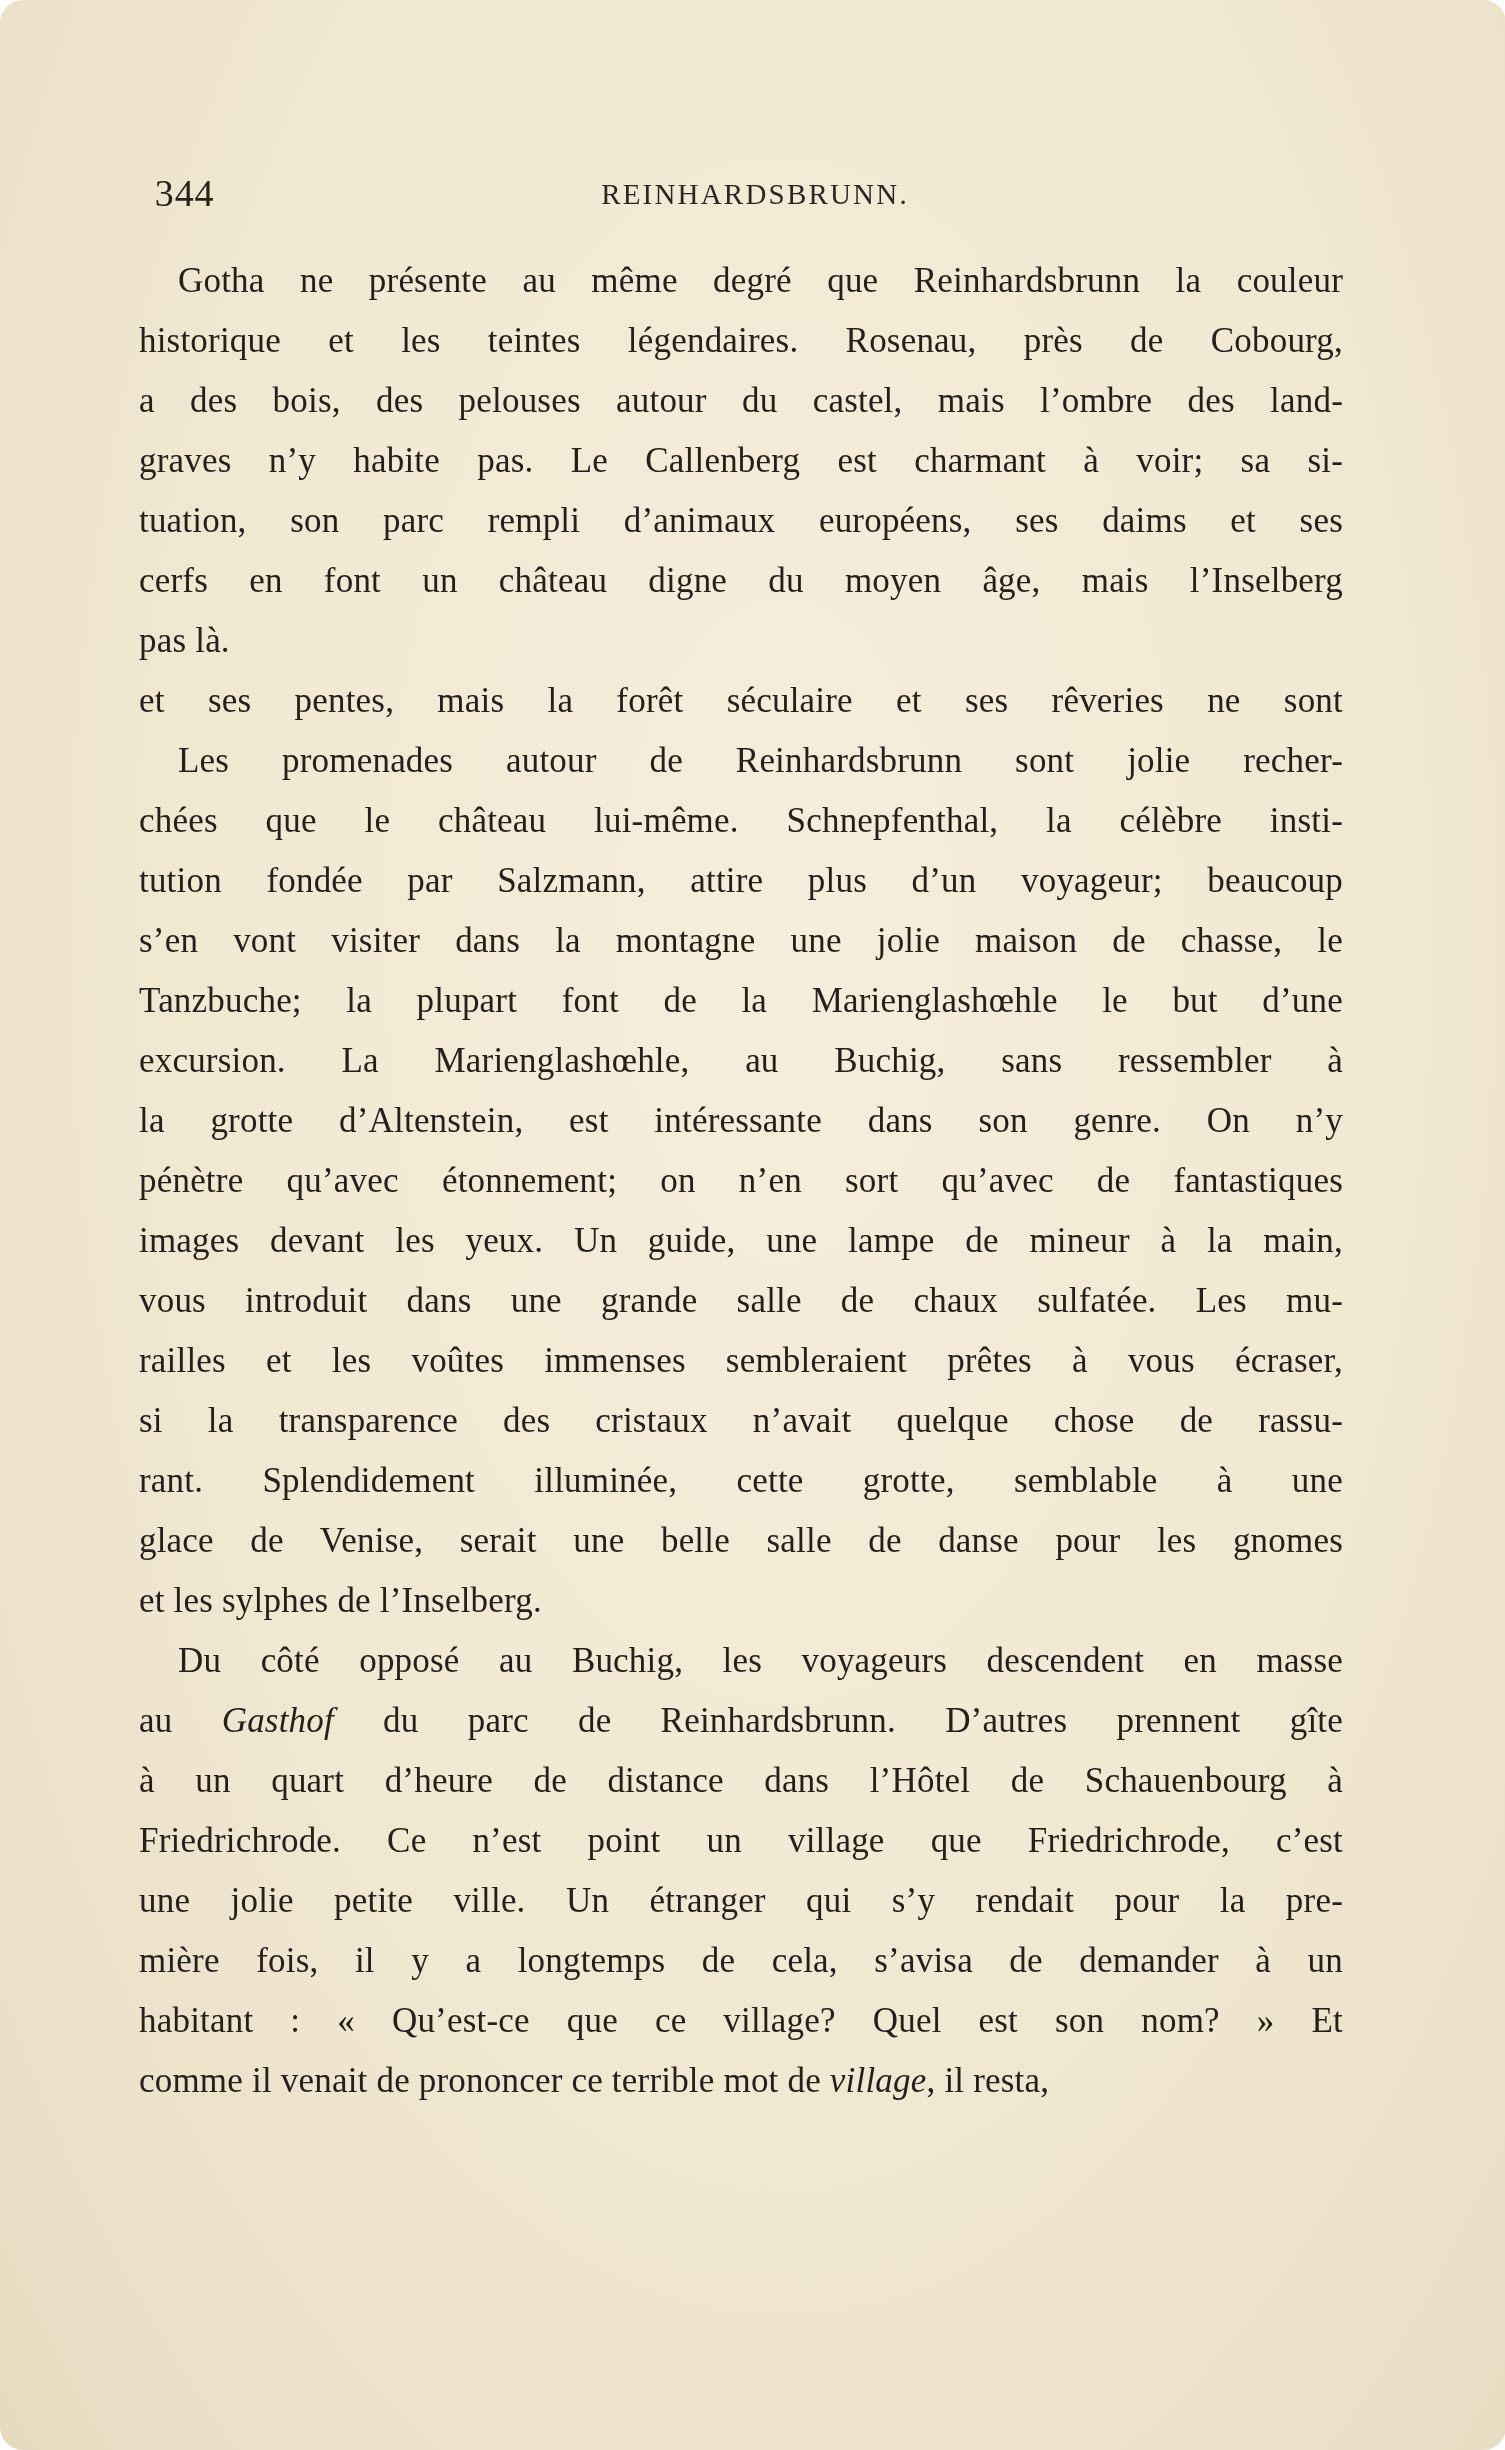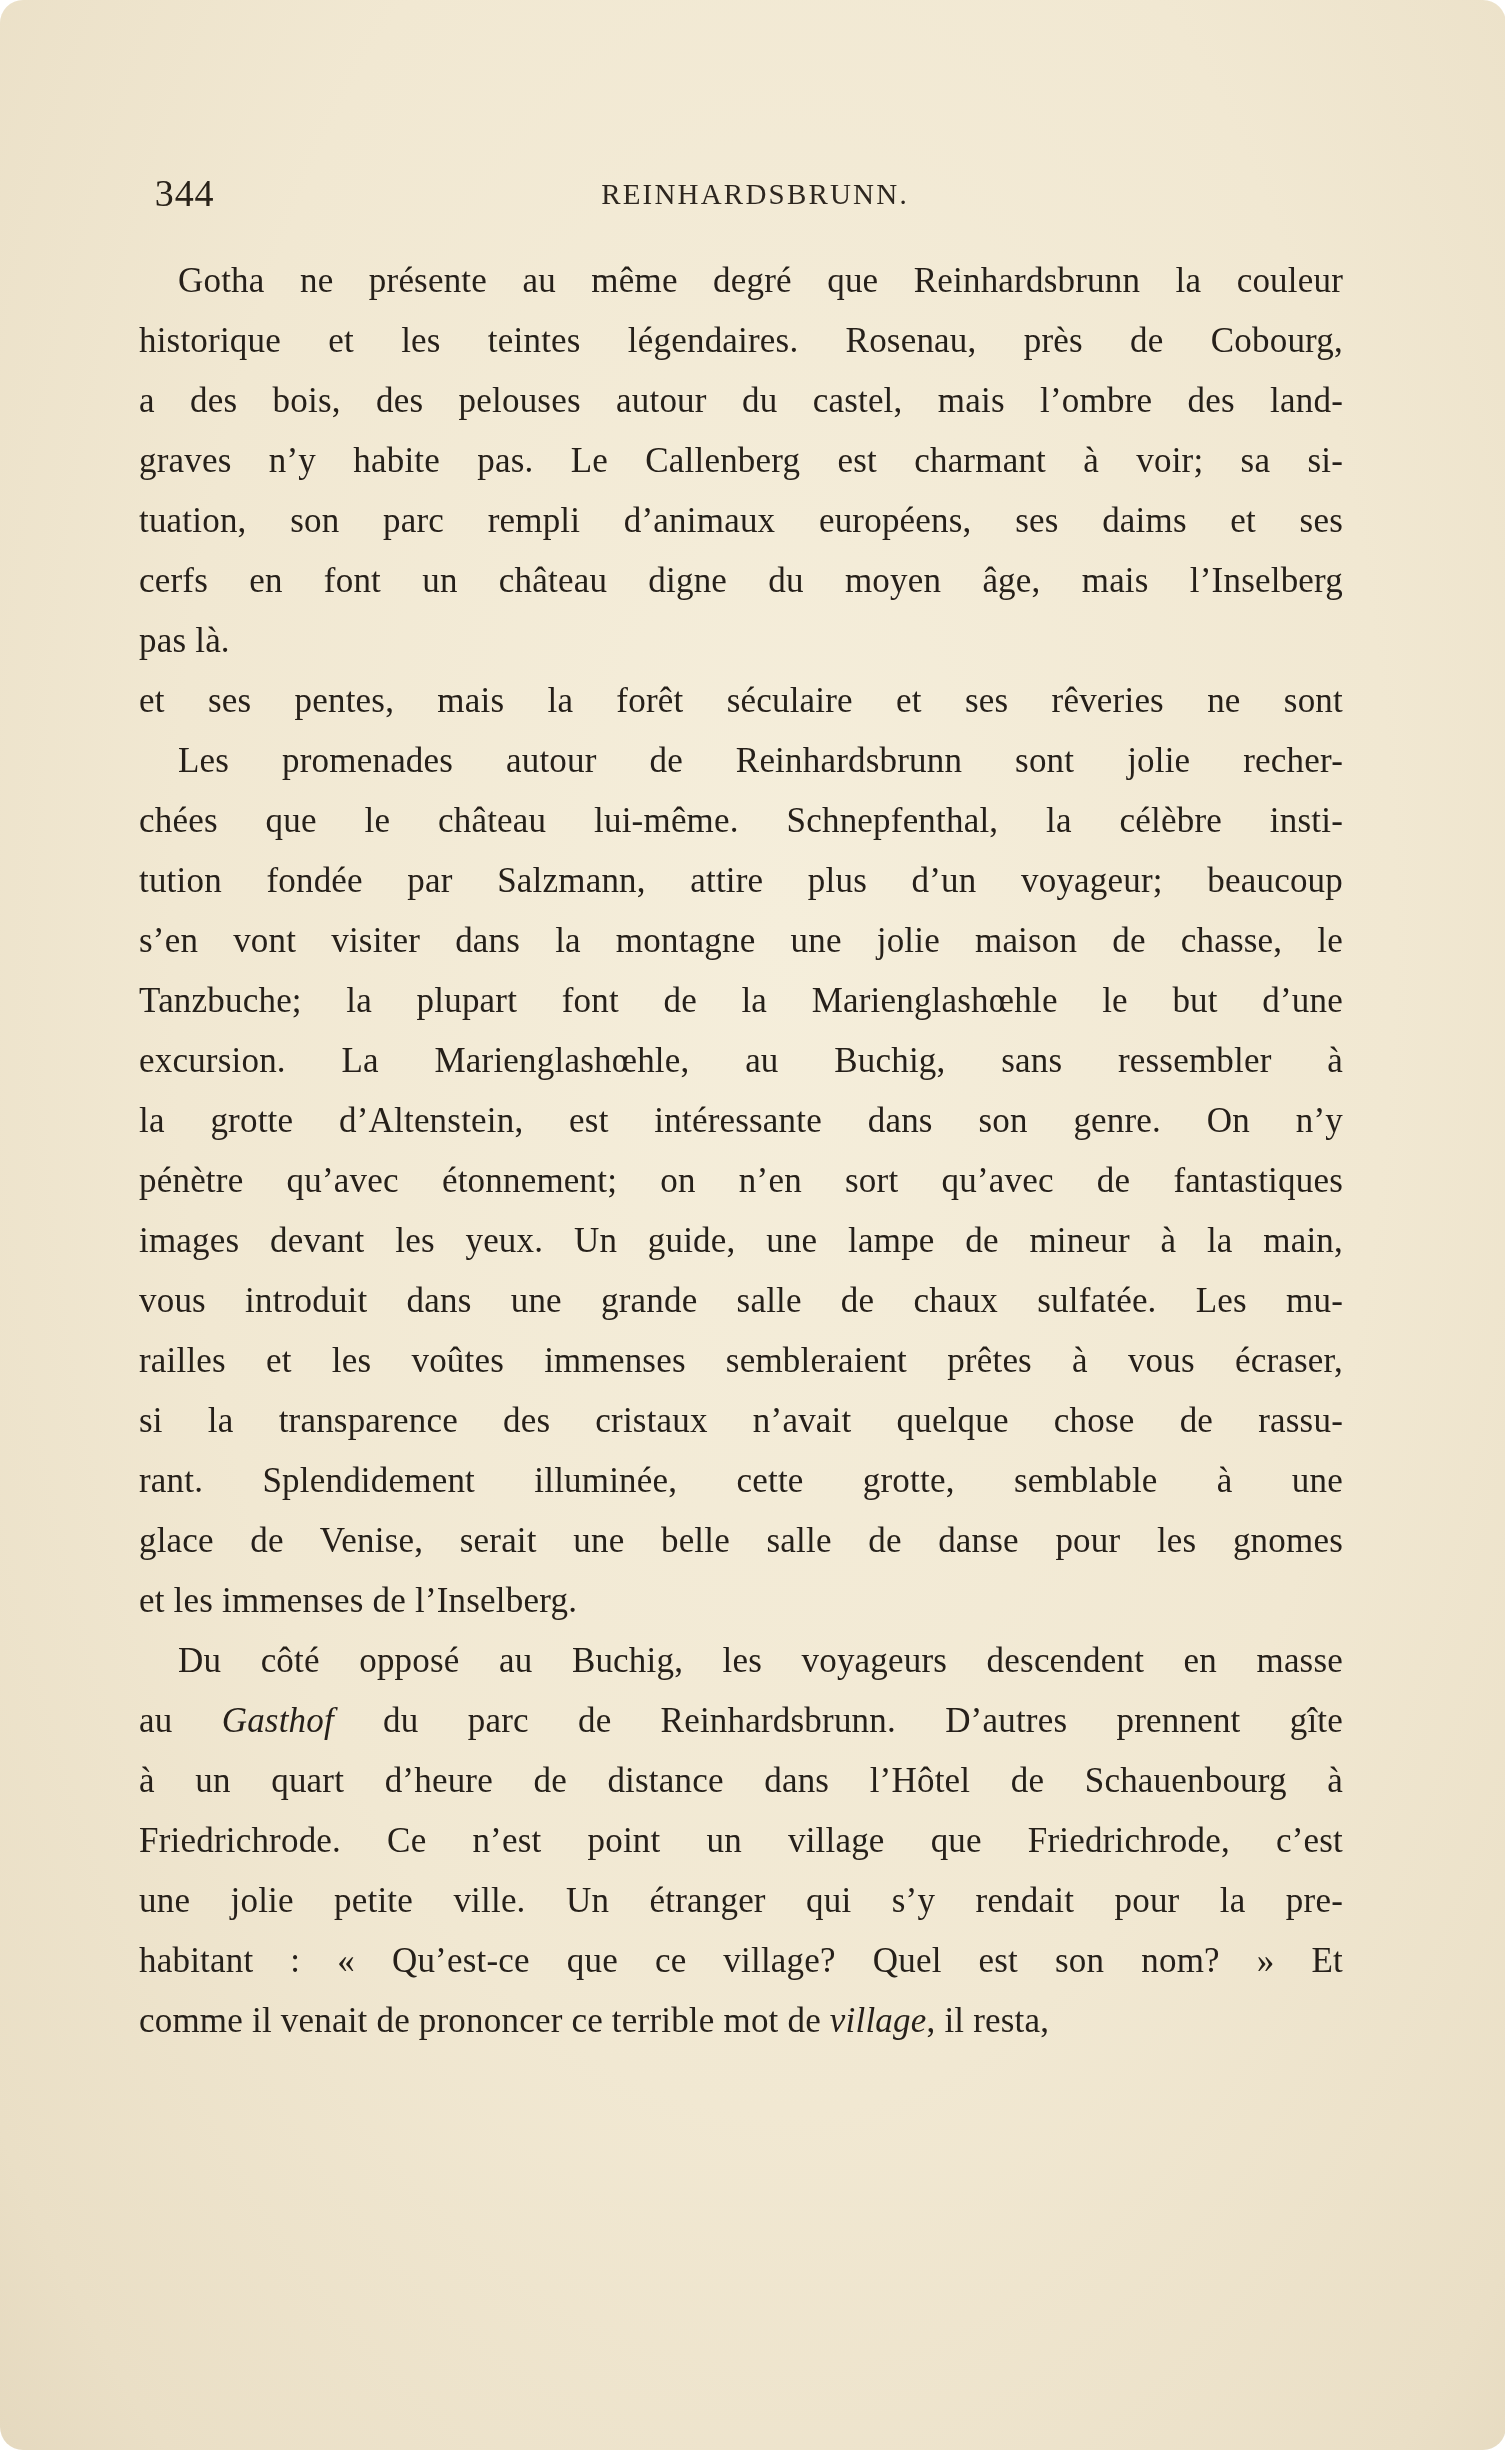--- a/index.html
+++ b/index.html
@@ -99,26 +99,27 @@
         <div class="line"><span>Tanzbuche; la plupart font de la Marienglashœhle le but d’une</span></div>
         <div class="line"><span>excursion. La Marienglashœhle, au Buchig, sans ressembler à</span></div>
         <div class="line"><span>la grotte d’Altenstein, est intéressante dans son genre. On n’y</span></div>
         <div class="line"><span>pénètre qu’avec étonnement; on n’en sort qu’avec de fantastiques</span></div>
         <div class="line"><span>images devant les yeux. Un guide, une lampe de mineur à la main,</span></div>
         <div class="line"><span>vous introduit dans une grande salle de chaux sulfatée. Les mu-</span></div>
         <div class="line"><span>railles et les voûtes immenses sembleraient prêtes à vous écraser,</span></div>
         <div class="line"><span>si la transparence des cristaux n’avait quelque chose de rassu-</span></div>
         <div class="line"><span>rant. Splendidement illuminée, cette grotte, semblable à une</span></div>
         <div class="line"><span>glace de Venise, serait une belle salle de danse pour les gnomes</span></div>
-        <div class="line last"><span>et les immenses de l’Inselberg.</span></div>
+        <div class="line last"><span>et les sylphes de l’Inselberg.</span></div>
       </div>
       <div class="paragraph">
         <div class="line first"><span>Du côté opposé au Buchig, les voyageurs descendent en masse</span></div>
         <div class="line"><span>au </span><em>Gasthof</em><span> du parc de Reinhardsbrunn. D’autres prennent gîte</span></div>
         <div class="line"><span>à un quart d’heure de distance dans l’Hôtel de Schauenbourg à</span></div>
         <div class="line"><span>Friedrichrode. Ce n’est point un village que Friedrichrode, c’est</span></div>
         <div class="line"><span>une jolie petite ville. Un étranger qui s’y rendait pour la pre-</span></div>
+        <div class="line"><span>mière fois, il y a longtemps de cela, s’avisa de demander à un</span></div>
         <div class="line"><span>habitant : « Qu’est-ce que ce village? Quel est son nom? » Et</span></div>
         <div class="line last"><span>comme il venait de prononcer ce terrible mot de </span><em>village</em><span>, il resta,</span></div>
       </div>
     </div>
 </div>
 
 
 </body></html>

